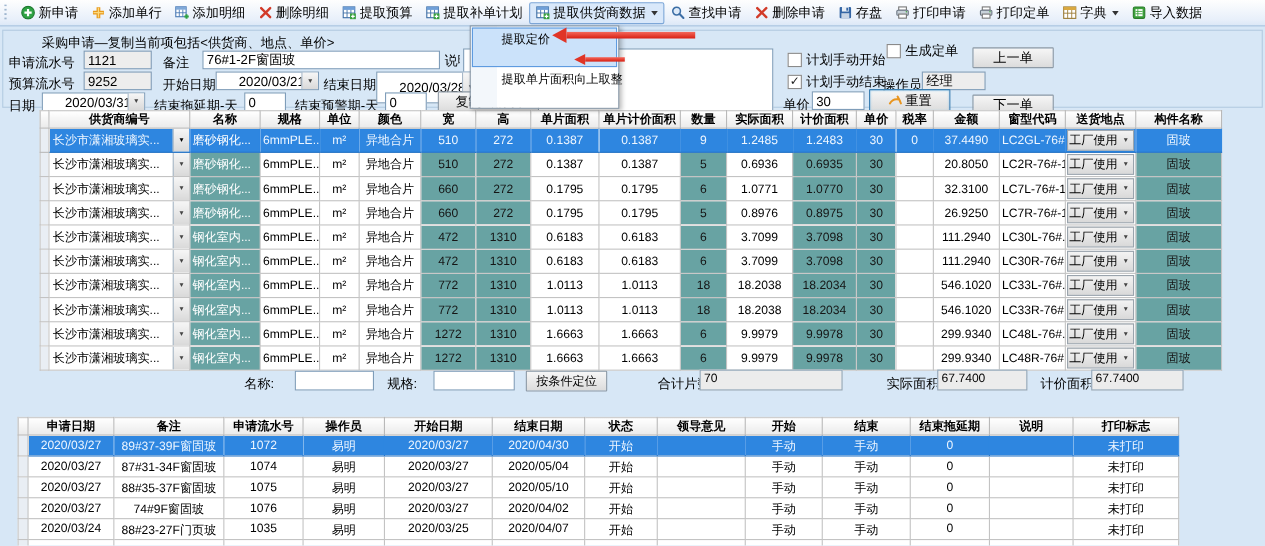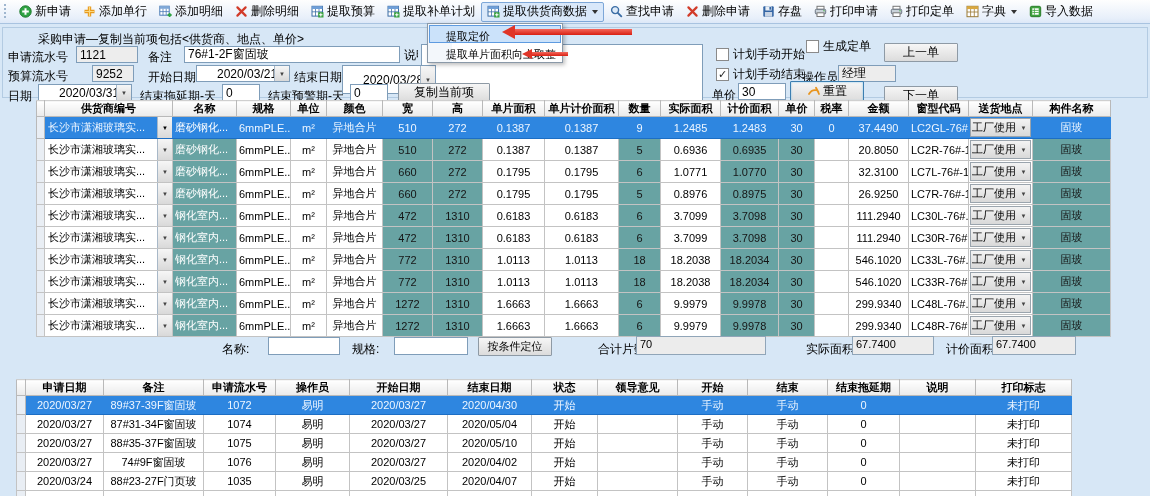--- a/index.html
+++ b/index.html
@@ -17,21 +17,21 @@
     border:1px solid transparent; border-radius:2px; white-space:nowrap; cursor:default; }
   .tb-item.active { background:#d9e8fa; border-color:#7da7d8; }
   .tb-ico { width:13px; height:13px; display:inline-block; }
   .tb-ico svg { width:13px; height:13px; display:block; }
   .tbcaret { width:0; height:0; border:3px solid transparent; border-top:4px solid #333; margin:4px 0 0 2px; }
 
   
   #dropdown-menu { position:absolute; left:427px; top:23px; width:136px; z-index:20;
     background:linear-gradient(to right,#f3f7fb 0,#f3f7fb 24px,#fff 24px);
     border:1px solid #8a99a8; box-shadow:2px 2px 4px rgba(0,0,0,.25); padding:1px; }
-  .menu-item { height:18px; line-height:20px; padding-left:16px; font-size:11px; white-space:nowrap; border:1px solid transparent; }
+  .menu-item { height:36px; line-height:20px; padding-left:26px; font-size:11px; white-space:nowrap; border:1px solid transparent; }
   .menu-item.highlighted { background:#cbe2fa; border-color:#5e9be0; }
 
   
   .ann-arrow { position:absolute; display:flex; align-items:center; z-index:30; }
   .ann-head { width:0; height:0; border-top:7px solid transparent; border-bottom:7px solid transparent; border-right:13px solid #e03527; }
   .ann-shaft { height:6px; flex:1; background:linear-gradient(#f4685c,#d81f12); }
   .ann-arrow.small .ann-head { border-top-width:5px; border-bottom-width:5px; border-right-width:10px; }
   .ann-arrow.small .ann-shaft { height:4px; }
 
   
@@ -242,21 +242,21 @@
   <div class="abs flabel" style="left:38px; top:31px;">采购申请—复制当前项包括&lt;供货商、地点、单价&gt;</div>
 
   <div class="abs flabel" style="left:8px; top:49px;">申请流水号</div>
   <input class="abs tbox ro" style="left: 76px; top: 46px; width: 62px; height: 17px;" value="1121">
   <div class="abs flabel" style="left:148px; top:49px;">备注</div>
   <input class="abs tbox" style="left: 184px; top: 46px; width: 216px; height: 17px;" value="76#1-2F窗固玻">
   <div id="note-label" class="abs flabel" style="left:404px; top:47px;">说明</div>
   <textarea id="note-area" class="abs" style="left: 421px; top: 44px; width: 282px; height: 58px;"></textarea>
 
   <div class="abs flabel" style="left:8px; top:68px;">预算流水号</div>
-  <input class="abs tbox ro" style="left: 76px; top: 65px; width: 42px; height: 17px; margin-left: 16px;" value="9252">
+  <input class="abs tbox ro" style="left: 76px; top: 65px; width: 62px; height: 17px;" value="9252">
   <div class="abs flabel" style="left:148px; top:69px;">开始日期</div>
   <div class="abs combo" style="left:196px; top:65px; width:94px; height:17px;">
     <span class="cval">2020/03/21</span>
     <span class="cbtn">▼</span>
   </div>
   <div class="abs flabel" style="left:294px; top:69px;">结束日期</div>
   <div class="abs combo" style="left:342px; top:65px; width:94px; height:29px;">
     <span class="cval">2020/03/28</span>
     <span class="cbtn">▼</span>
   </div>

